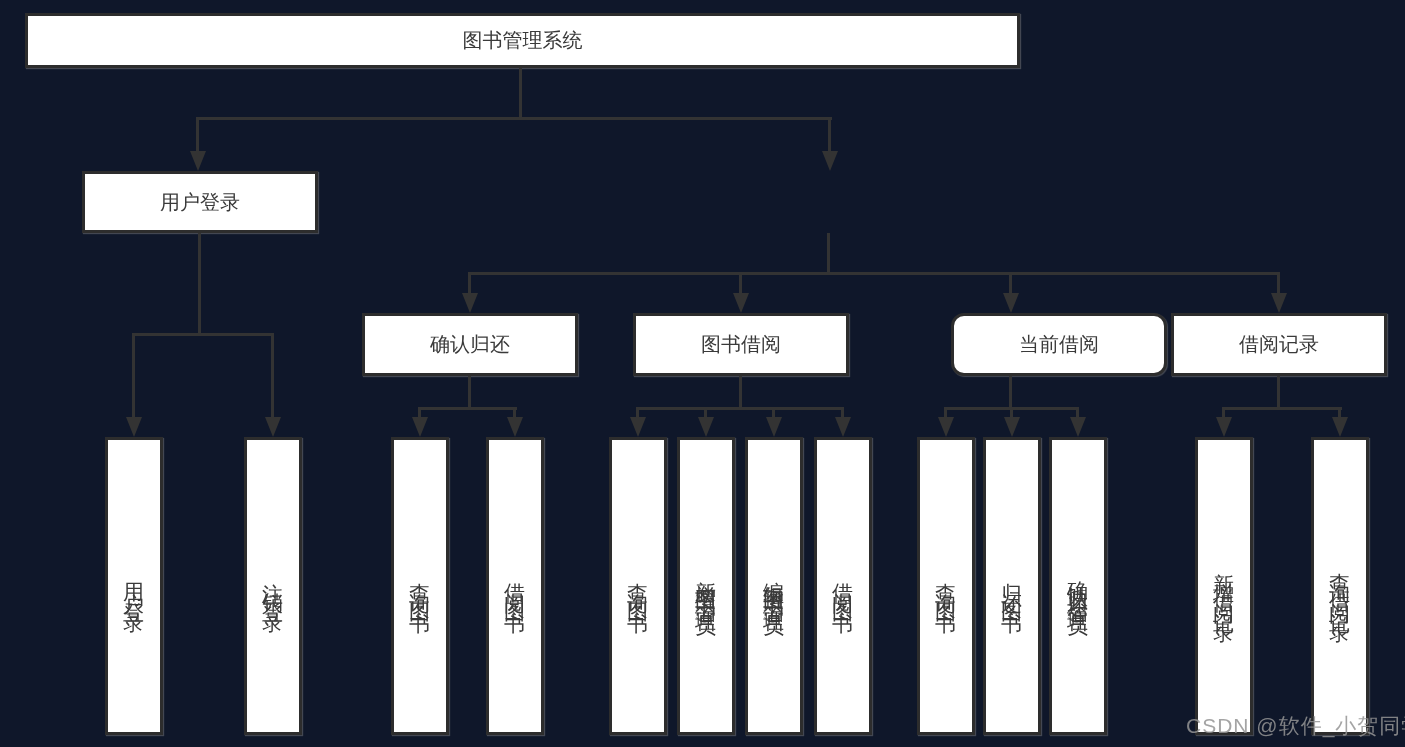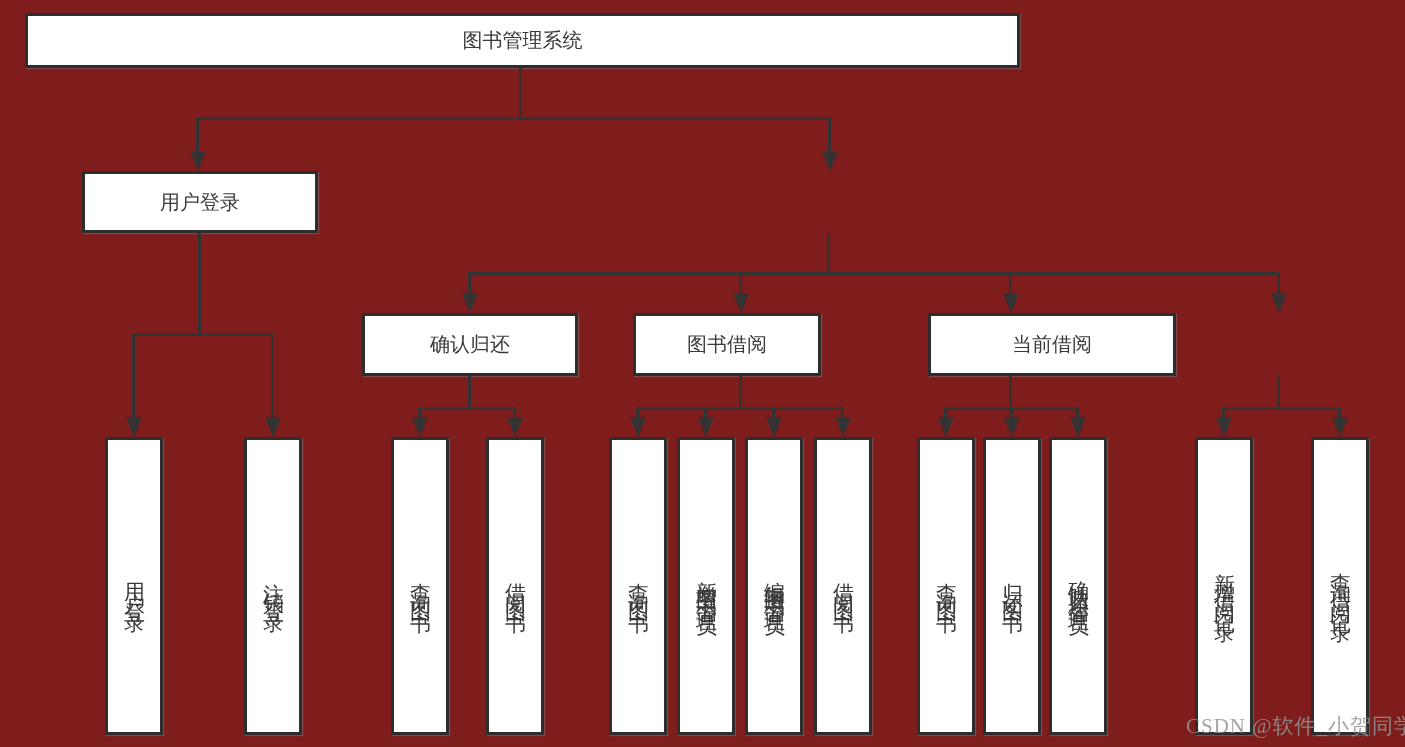--- a/index.html
+++ b/index.html
@@ -1,20 +1,20 @@
 <!DOCTYPE html>
 <html><head>
 <meta charset="utf-8">
 <style>
   html,body{margin:0;padding:0;background:#ffffff;}
   #canvas{
     position:relative;
     width:1405px;height:747px;
-    background:#7f1d1d;
-    font-family:Liberation Serif, serif;
+    background:#0f172a;
+    font-family:Liberation Sans, sans-serif;
     overflow:hidden;
   }
   .box{
     position:absolute;
     box-sizing:border-box;
     border:3px solid #2d2d2d;
     background:#ffffff;
     display:flex;align-items:center;justify-content:center;
     color:#3a3a3a;
     font-size:20px;
@@ -57,28 +57,31 @@
 
   <div class="box" style="left:82px;top:171px;width:236px;height:62px;">
     <span>用户登录</span>
   </div>
 
 
   <div class="box" style="left:362px;top:313px;width:216px;height:63px;">
     <span>确认归还</span>
   </div>
 
-  <div class="box" style="left:633px;top:313px;width:188px;height:63px;">
+  <div class="box" style="left:633px;top:313px;width:216px;height:63px;">
     <span>图书借阅</span>
   </div>
 
-  <div class="box" style="left:928px;top:313px;width:248px;height:63px;">
+  <div class="box" style="left:951px;top:313px;width:216px;height:63px;border-radius:13px;">
     <span>当前借阅</span>
   </div>
 
+  <div class="box" style="left:1171px;top:313px;width:216px;height:63px;">
+    <span>借阅记录</span>
+  </div>
 
   <div class="box leaf" style="left:105px;top:437px;width:58px;height:298px;">
     <span class="vtext">用户登录</span>
   </div>
   <div class="box leaf" style="left:244px;top:437px;width:58px;height:298px;">
     <span class="vtext">注销登录</span>
   </div>
 
   <div class="box leaf" style="left:391px;top:437px;width:58px;height:298px;">
     <span class="vtext">查询图书</span>

